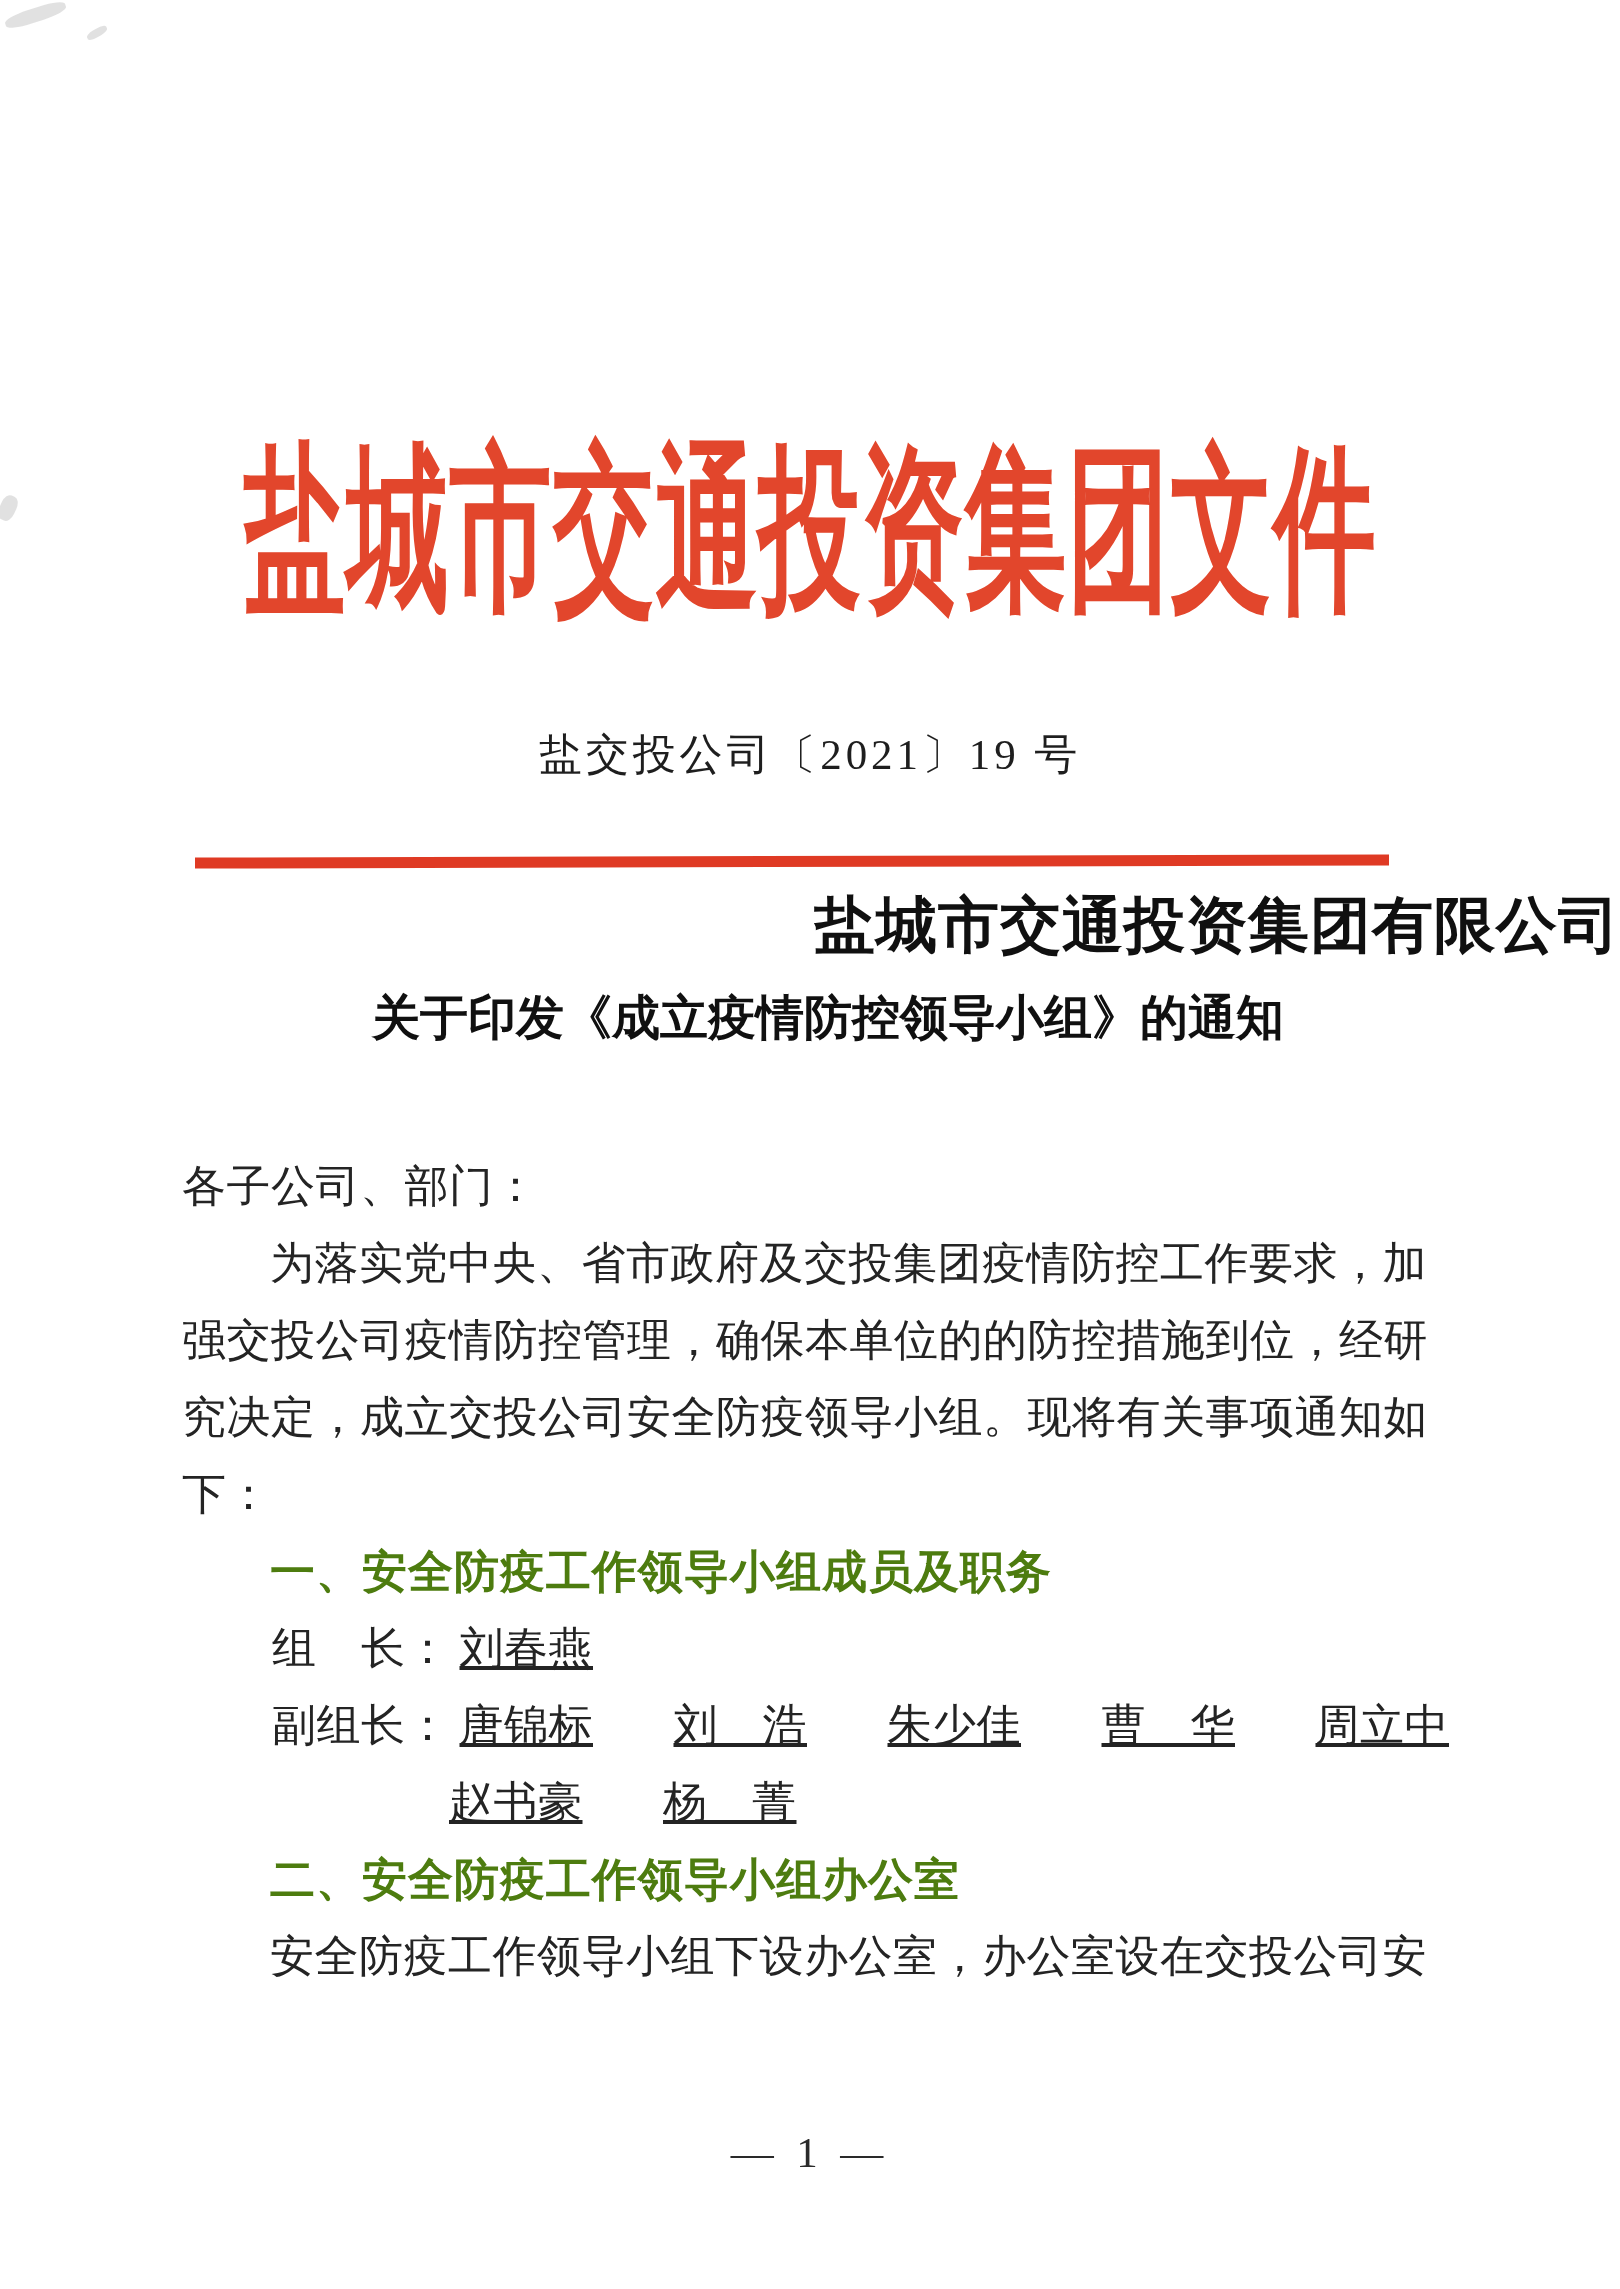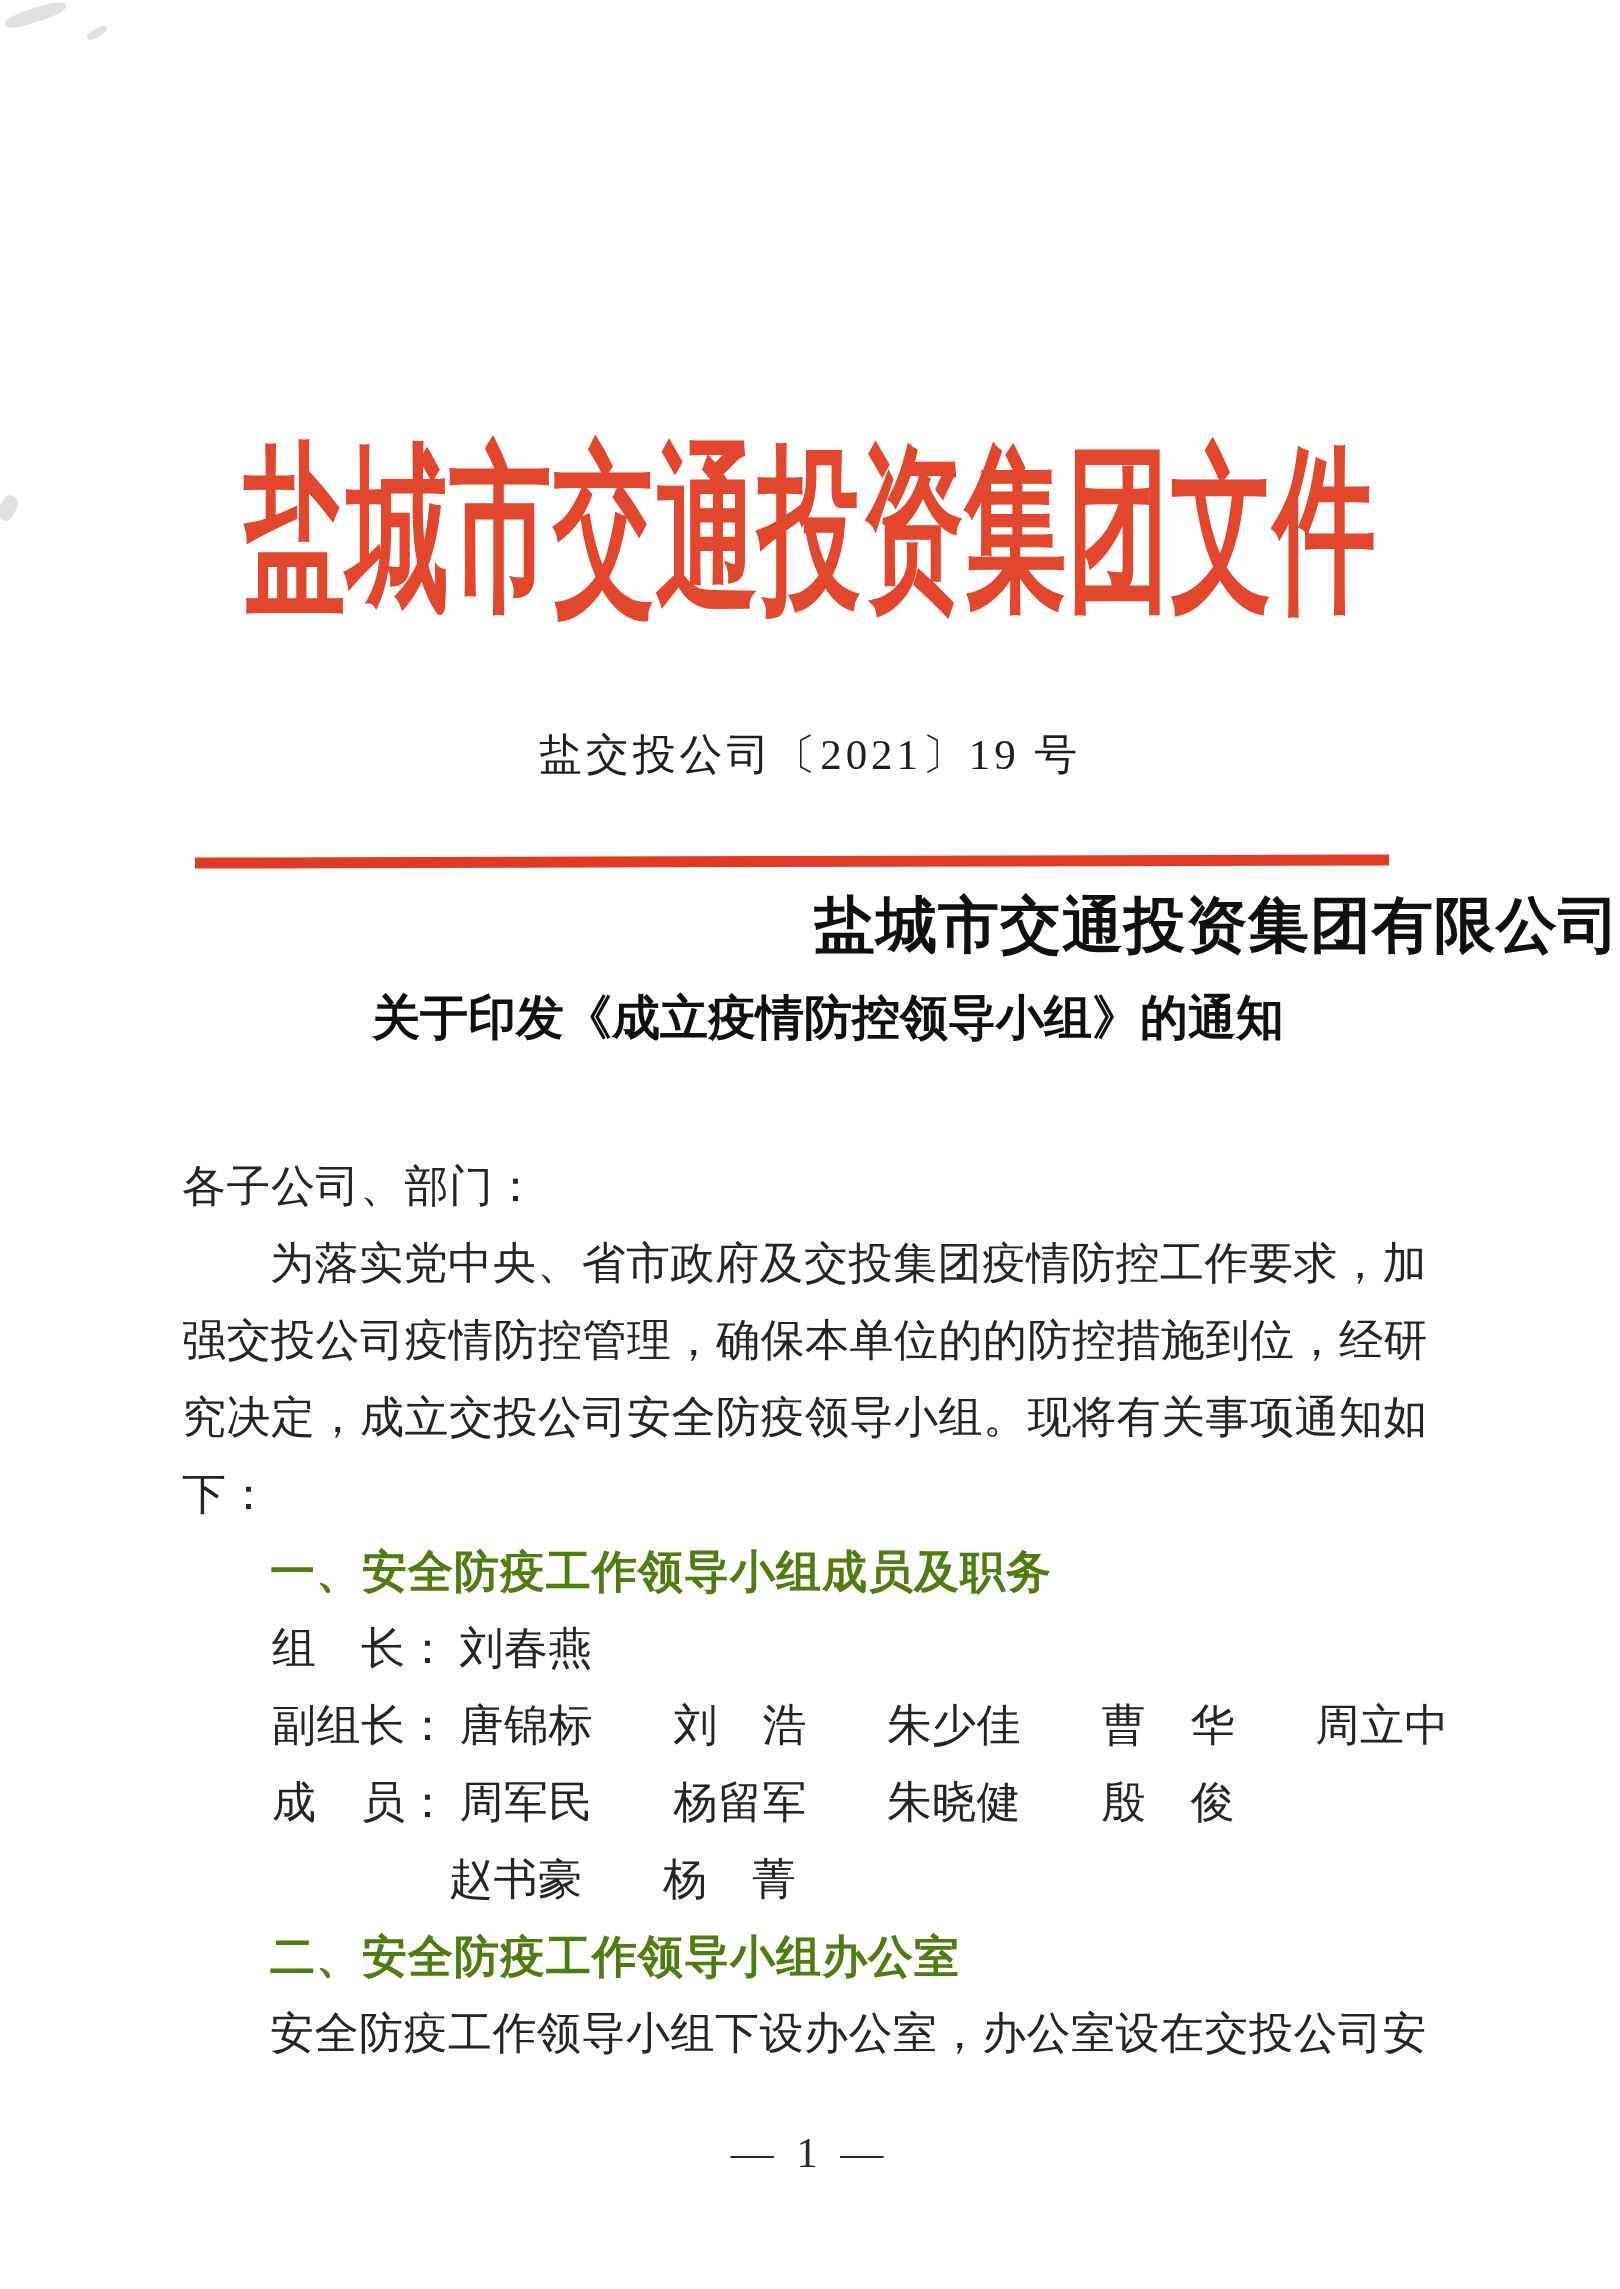--- a/index.html
+++ b/index.html
@@ -68,21 +68,21 @@
   .indent{padding-left:88px;}
   .heading{
     font-family:"Liberation Sans", sans-serif;
     font-weight:bold;
     font-size:45px;
     color:#4d7c0f;
     letter-spacing:1px;
   }
   .role-row{padding-left:90px;white-space:nowrap;}
   .role-label{display:inline-block;width:176px;}
-  .name{display:inline-block;margin-right:69px;}
+  .name{display:inline-block;margin-right:69px;text-decoration:underline;}
   .name:last-child{margin-right:0;}
   .continuation{padding-left:267px;}
   
   .footer{
     position:absolute;top:2125px;left:0;width:100%;
     text-align:center;
     font-size:43px;line-height:55px;
     color:#2a2a2a;letter-spacing:5.9px;
   }
   
@@ -130,27 +130,20 @@
 
     <div class="line role-row">
       <span class="role-label">副组长：</span>
       <span class="name">唐锦标</span>
       <span class="name">刘　浩</span>
       <span class="name">朱少佳</span>
       <span class="name">曹　华</span>
       <span class="name">周立中</span>
     </div>
 
-    <div class="line role-row">
-      <span class="role-label">成　员：</span>
-      <span class="name">周军民</span>
-      <span class="name">杨留军</span>
-      <span class="name">朱晓健</span>
-      <span class="name">殷　俊</span>
-    </div>
 
     <div class="line continuation">
       <span class="name">赵书豪</span>
       <span class="name">杨　菁</span>
     </div>
 
     <div class="line indent heading">二、安全防疫工作领导小组办公室</div>
 
     <div class="line indent">安全防疫工作领导小组下设办公室，办公室设在交投公司安</div>
 

